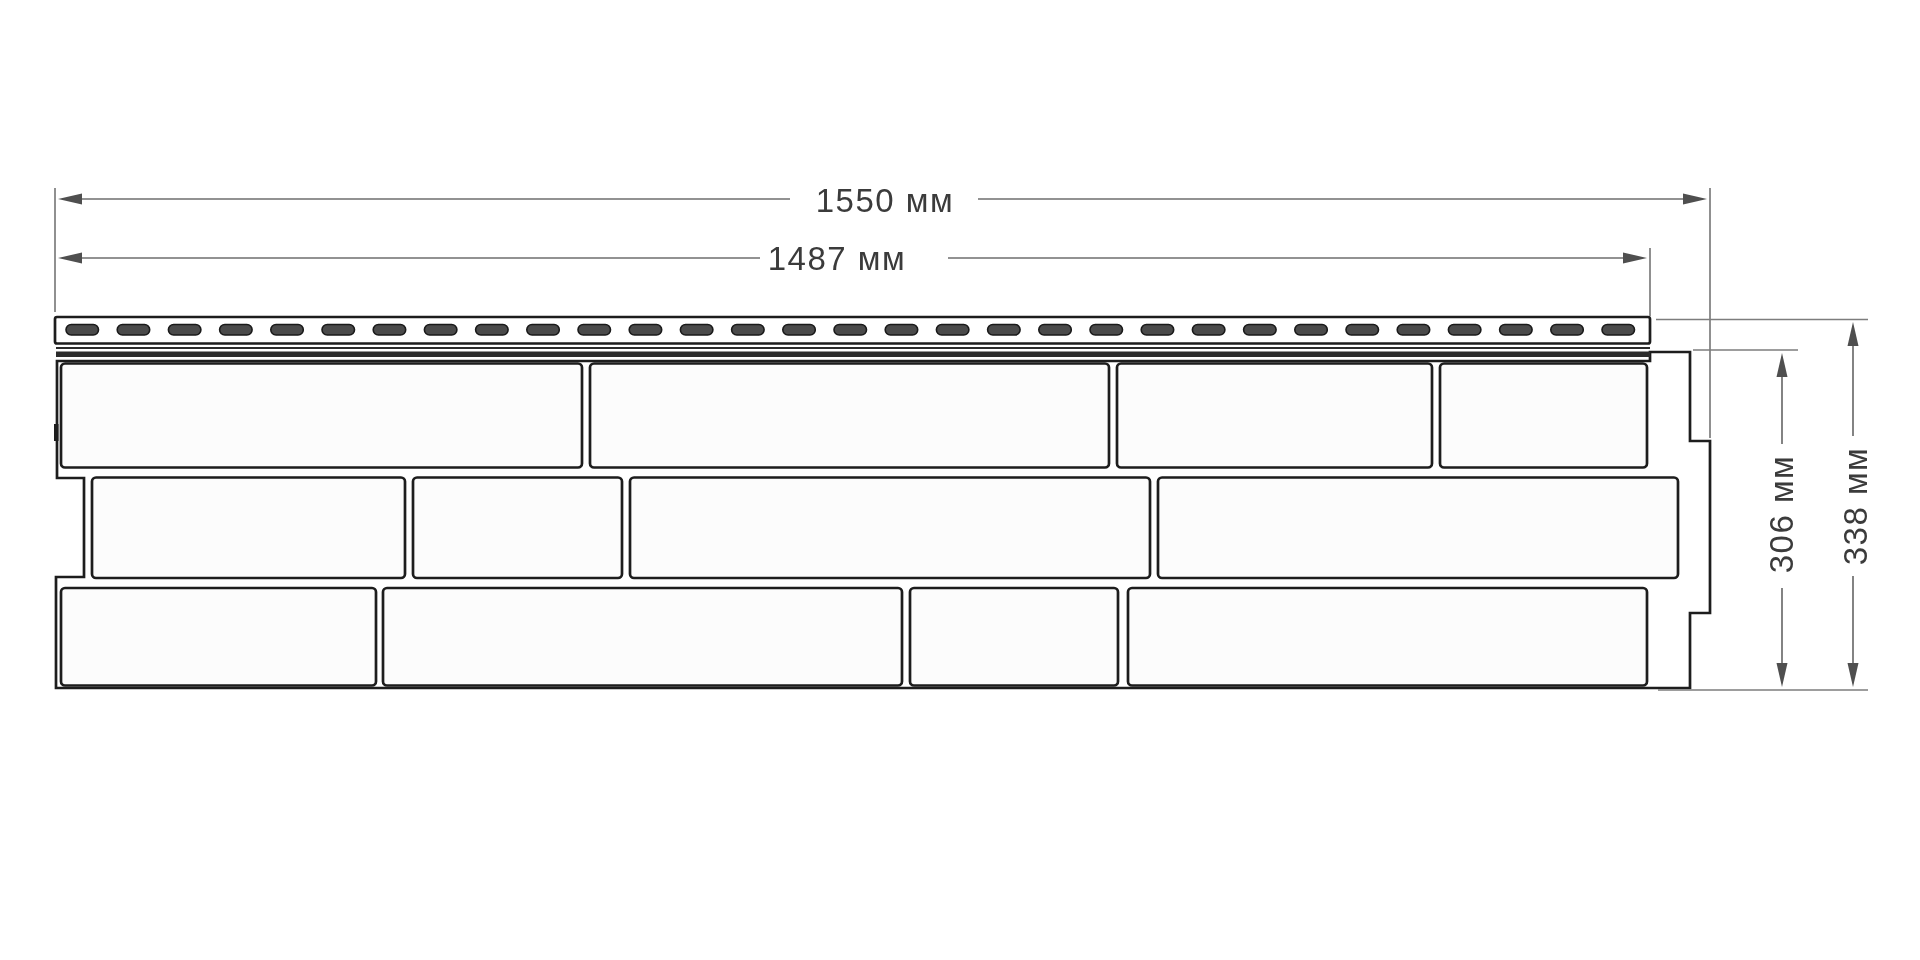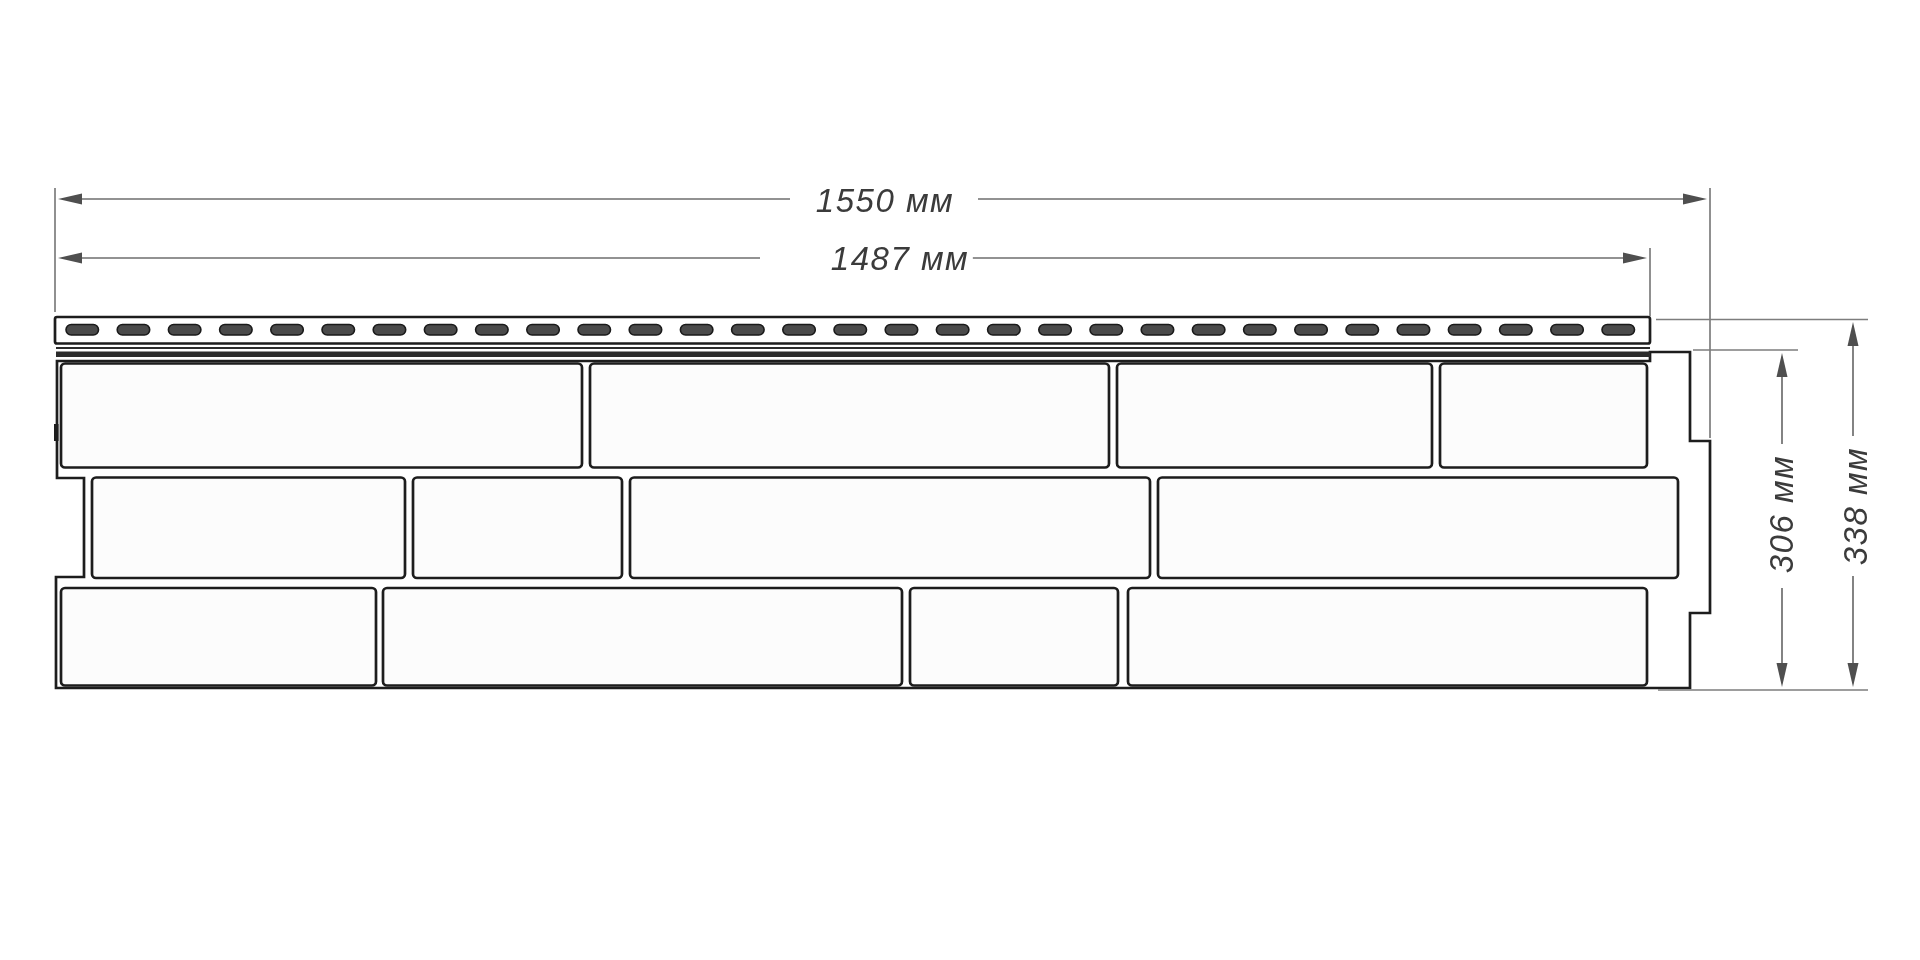--- a/index.html
+++ b/index.html
@@ -6,21 +6,20 @@
     margin: 0; padding: 0;
     width: 1920px; height: 960px;
     background: #ffffff;
     overflow: hidden;
     font-family: "Liberation Sans", sans-serif;
   }
   .stage {
     position: relative;
     width: 1920px; height: 960px;
     background: #ffffff;
-    font-style: italic;
   }
   svg.drawing {
     position: absolute; left: 0; top: 0;
   }
   .dim-label {
     position: absolute;
     font-family: "Liberation Sans", sans-serif;
     font-size: 33px;
     letter-spacing: 1.5px;
     color: #3b3b3b;
@@ -106,18 +105,18 @@
       <polygon points="58,258 82,252.5 82,263.5" fill="#4f4f4f"></polygon>
       <polygon points="1647,258 1623,252.5 1623,263.5" fill="#4f4f4f"></polygon>
       <polygon points="1782,353 1776.5,377 1787.5,377" fill="#4f4f4f"></polygon>
       <polygon points="1782,687 1776.5,663 1787.5,663" fill="#4f4f4f"></polygon>
       <polygon points="1853,322 1847.5,346 1858.5,346" fill="#4f4f4f"></polygon>
       <polygon points="1853,687 1847.5,663 1858.5,663" fill="#4f4f4f"></polygon>
     </svg>
 
   <div class="dim-label" style="left:885px; top:200px;">1550 мм</div>
 
-  <div class="dim-label" style="left:900px; top:258px;">1487 мм</div>
+  <div class="dim-label" style="left:837px; top:258px;">1487 мм</div>
 
   <div class="dim-label vertical" style="left:1781px; top:514px;">306 мм</div>
 
   <div class="dim-label vertical" style="left:1855px; top:506px;">338 мм</div>
 </div>
 
 </body></html>

